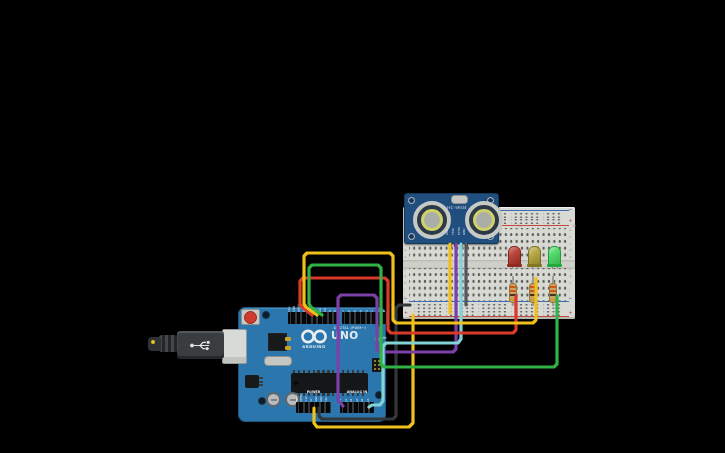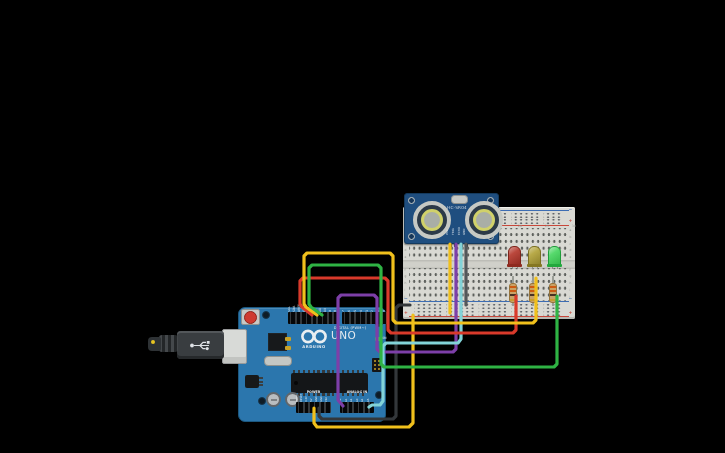--- a/index.html
+++ b/index.html
@@ -44,21 +44,21 @@
     background-image:repeating-linear-gradient(90deg,#060708 0 1.8px,#35393c 1.8px 3.4px,#060708 3.4px 5.3px);}
   .hdr-dl{left:288px;top:312px;width:51px;height:12px;}
   .hdr-dr{left:342px;top:312px;width:47px;height:12px;}
   .hdr-pw{left:296px;top:402px;width:35px;height:11px;}
   .hdr-an{left:340px;top:402px;width:34px;height:11px;}
   .silk{color:#e3eaf0;}
   .lbl-digital{left:322px;top:326px;width:56px;font-size:3.6px;text-align:center;letter-spacing:.2px;}
   .lbl-power{left:297px;top:390px;width:33px;font-size:3.3px;text-align:center;font-weight:bold;}
   .lbl-analog{left:338px;top:390px;width:38px;font-size:3.3px;text-align:center;font-weight:bold;}
   .ard-name{left:299px;top:344px;width:30px;font-size:3.8px;font-weight:bold;letter-spacing:.5px;text-align:center;}
-  .uno{left:331px;top:329px;font-size:10.5px;font-weight:normal;color:#e4ebf0;letter-spacing:.5px;}
+  .uno{left:331px;top:329px;font-size:10.5px;font-weight:bold;color:#e4ebf0;letter-spacing:.5px;}
   .on-label{left:382px;top:336px;font-size:3px;}
   .pin-labels{display:flex;overflow:hidden;}
   .pin-labels span{writing-mode:vertical-rl;transform:rotate(180deg);font-size:3px;line-height:1;
     color:#e6edf2;flex:none;height:100%;}
   .pl-dl{left:288px;top:302px;width:51px;height:10px;} .pl-dl span{width:5.1px;}
   .pl-dr{left:342px;top:302px;width:47px;height:10px;} .pl-dr span{width:5.9px;}
   .pl-pw{left:296px;top:394px;width:35px;height:8px;} .pl-pw span{width:5px;font-size:2.6px;}
   .pl-an{left:340px;top:394px;width:34px;height:8px;} .pl-an span{width:5.6px;font-size:2.6px;}
 
   

